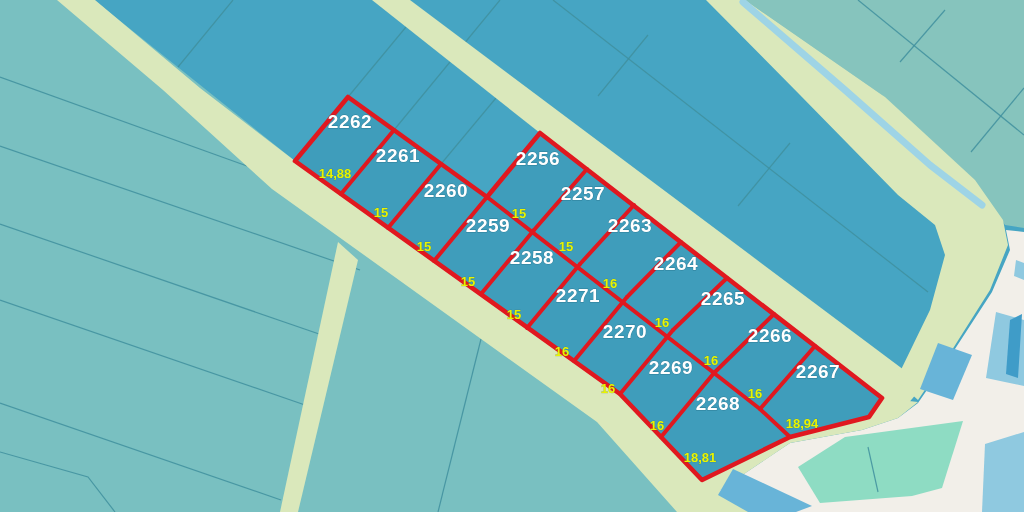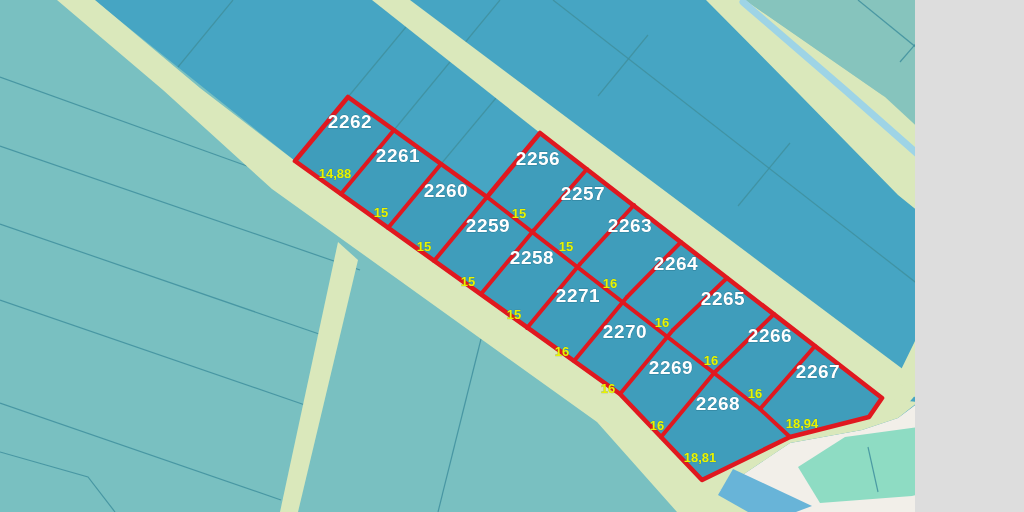--- a/index.html
+++ b/index.html
@@ -1,16 +1,16 @@
 <!DOCTYPE html>
 <html style="--terrain-left: #79c0c1; --terrain-mid: #46a5c3; --terrain-right: #86c4bd; --block-fill: #3f9dbb; --road: #dae8bb; --red-boundary: #e0181f; --thin-line: #3f8f9d; --white-area: #f2efe9; --mint: #8edcc3; --blue-light: #8fc9e0; --blue-mid: #68b4d8; --blue-dark: #3f9cc8; --stream: #9ed4e6; --label-white: #ffffff; --label-yellow: #e8f400;"><head>
 <meta charset="utf-8">
 <style>
   html,body{margin:0;padding:0;background:#ddd;}
-  #stage{width:915px;height:512px;position:relative;overflow:hidden;
+  #stage{width:1024px;height:512px;position:relative;overflow:hidden;
          font-family:"Liberation Sans", sans-serif;}
   svg{display:block;}
   .bg-left   {fill:var(--terrain-left,#79c0c1);}
   .bg-mid    {fill:var(--terrain-mid,#46a5c3);}
   .bg-right  {fill:var(--terrain-right,#86c4bd);}
   .bg-white  {fill:var(--white-area,#f2efe9);}
   .road      {fill:var(--road,#dae8bb);}
   .thin      {stroke:var(--thin-line,#3f8f9d);stroke-width:1.2;fill:none;opacity:.85;}
   .block-fill{fill:var(--block-fill,#3f9dbb);}
   .red       {stroke:var(--red-boundary,#e0181f);fill:none;stroke-width:4;

